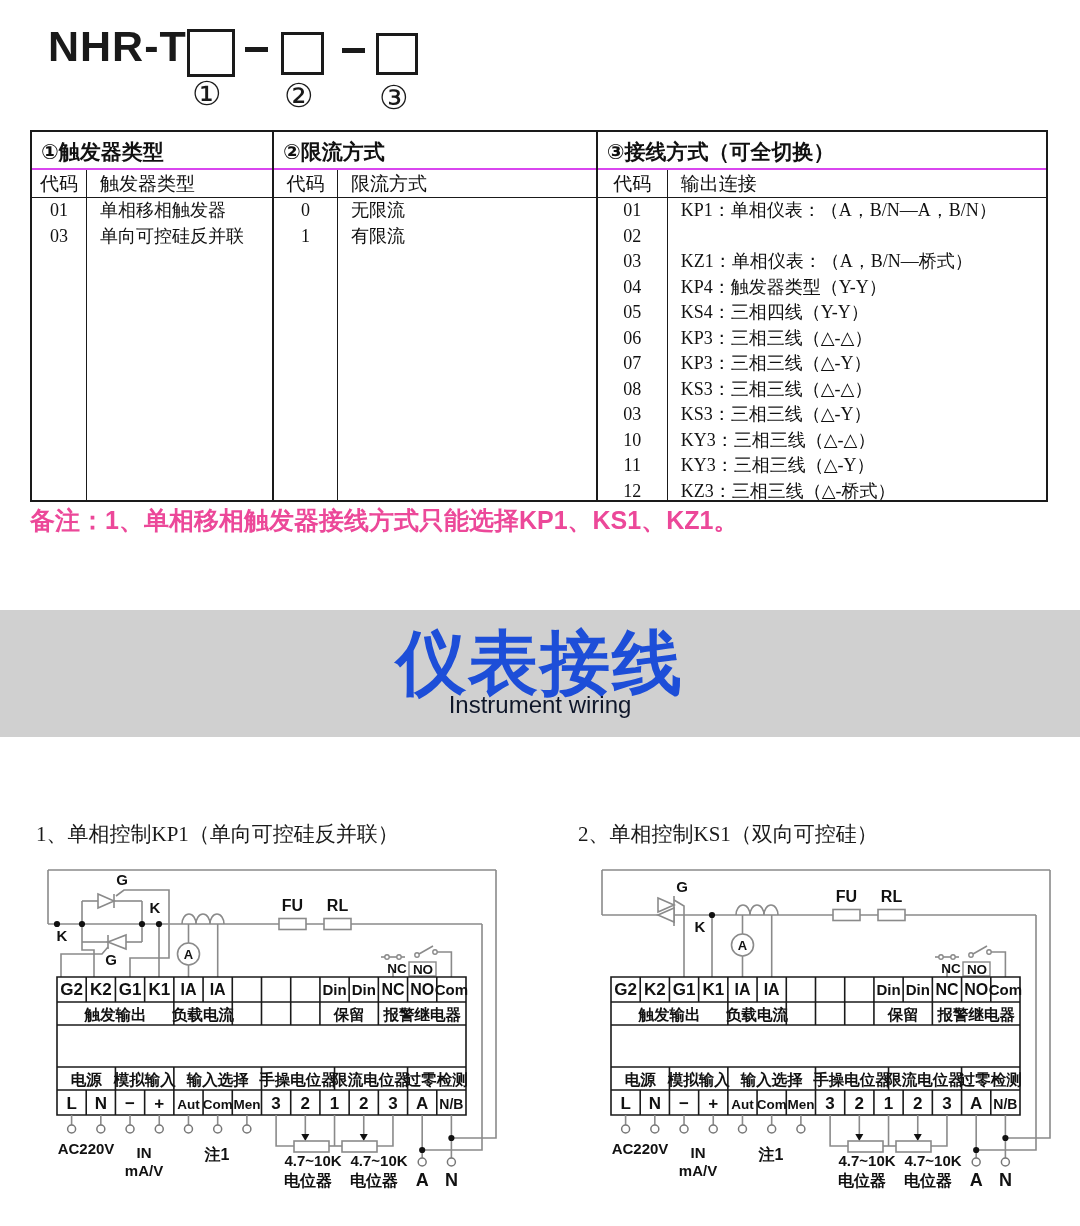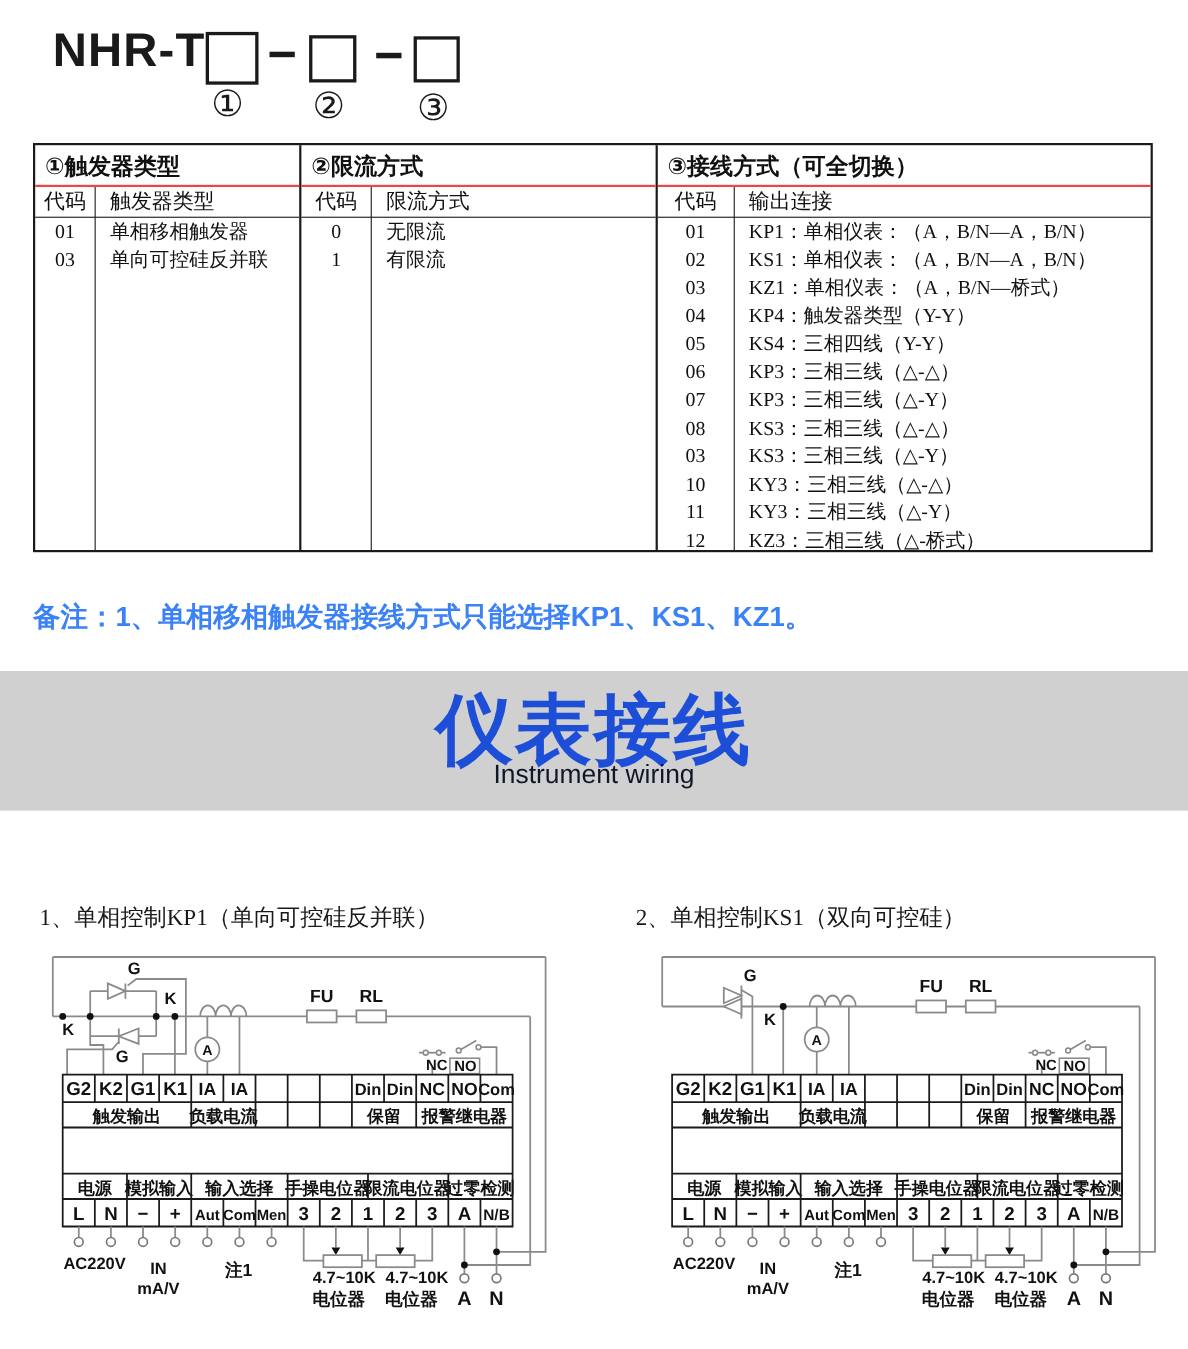--- a/index.html
+++ b/index.html
@@ -11,33 +11,33 @@
   .slot-box{position:absolute;border:3px solid #1a1a1a;background:#fff;}
   .slot-dash{position:absolute;height:5px;background:#1a1a1a;}
   .slot-mark{position:absolute;font-size:33px;color:#1a1a1a;
              font-family:"DejaVu Sans",sans-serif;}
   
   .sel-table{position:absolute;left:30px;top:130px;width:1018px;height:372px;
              border:2.5px solid #1a1a1a;display:flex;box-sizing:border-box;}
   .tcol{position:relative;box-sizing:border-box;height:100%;}
   .tcol.b{border-right:2px solid #1a1a1a;}
   .tcol-title{height:38px;line-height:40px;padding-left:9px;font-size:21px;font-weight:700;
-              border-bottom:2px solid #ef4444;box-sizing:border-box;}
+              border-bottom:2px solid #d946ef;box-sizing:border-box;}
   .tcol-sub{display:flex;height:28px;line-height:28px;border-bottom:1.5px solid #1a1a1a;
             box-sizing:border-box;font-family:"Liberation Serif","DejaVu Serif",serif;
             font-size:19px;}
   .tcol-rows{font-family:"Liberation Serif","DejaVu Serif",serif;font-size:18px;}
   .trow{display:flex;height:25.5px;line-height:25.5px;}
   .cell-code{text-align:center;flex:0 0 auto;}
   .cell-name{padding-left:14px;flex:1 1 auto;white-space:nowrap;}
   .c1 .cell-code{width:54px;} .c2 .cell-code{width:63px;} .c3 .cell-code{width:69px;}
   .vline{position:absolute;top:38px;bottom:0;width:0;border-left:1.5px solid #1a1a1a;}
   .c1 .vline{left:54px;} .c2 .vline{left:63px;} .c3 .vline{left:69px;}
   
-  .note-line{position:absolute;left:30px;top:544px;font-size:25px;font-weight:700;color:#3b82f6;}
+  .note-line{position:absolute;left:30px;top:504px;font-size:25px;font-weight:700;color:#ec4899;}
   
   .banner{position:absolute;left:0;top:610px;width:1080px;height:127px;
           display:flex;flex-direction:column;align-items:center;justify-content:center;}
   .banner-title{font-size:70px;font-weight:700;color:#1d4ed8;letter-spacing:2px;line-height:1;}
   .banner-sub{font-size:24px;color:#0f172a;margin-top:-6px;line-height:1.1;}
   
   .diag-title{position:absolute;top:820px;font-size:21px;color:#1a1a1a;
               font-family:"Liberation Serif","DejaVu Serif",serif;white-space:nowrap;}
   .diag-svg{position:absolute;width:470px;height:355px;}
 </style>
@@ -99,21 +99,20 @@
         <div class="cell-code">代码</div>
         <div class="cell-name">输出连接</div>
       </div>
       <div class="tcol-rows">
           <div class="trow">
             <div class="cell-code">01</div>
             <div class="cell-name">KP1：单相仪表：（A，B/N—A，B/N）</div>
           </div>
           <div class="trow">
             <div class="cell-code">02</div>
-            <div class="cell-name">KS1：单相仪表：（A，B/N—A，B/N）</div>
           </div>
           <div class="trow">
             <div class="cell-code">03</div>
             <div class="cell-name">KZ1：单相仪表：（A，B/N—桥式）</div>
           </div>
           <div class="trow">
             <div class="cell-code">04</div>
             <div class="cell-name">KP4：触发器类型（Y-Y）</div>
           </div>
           <div class="trow">

